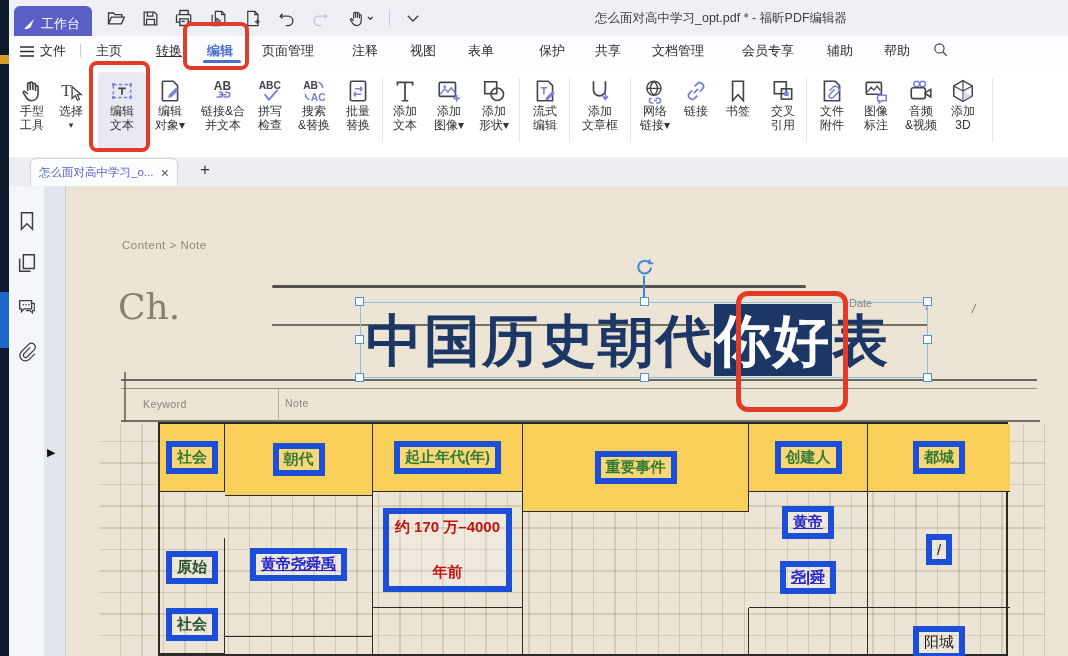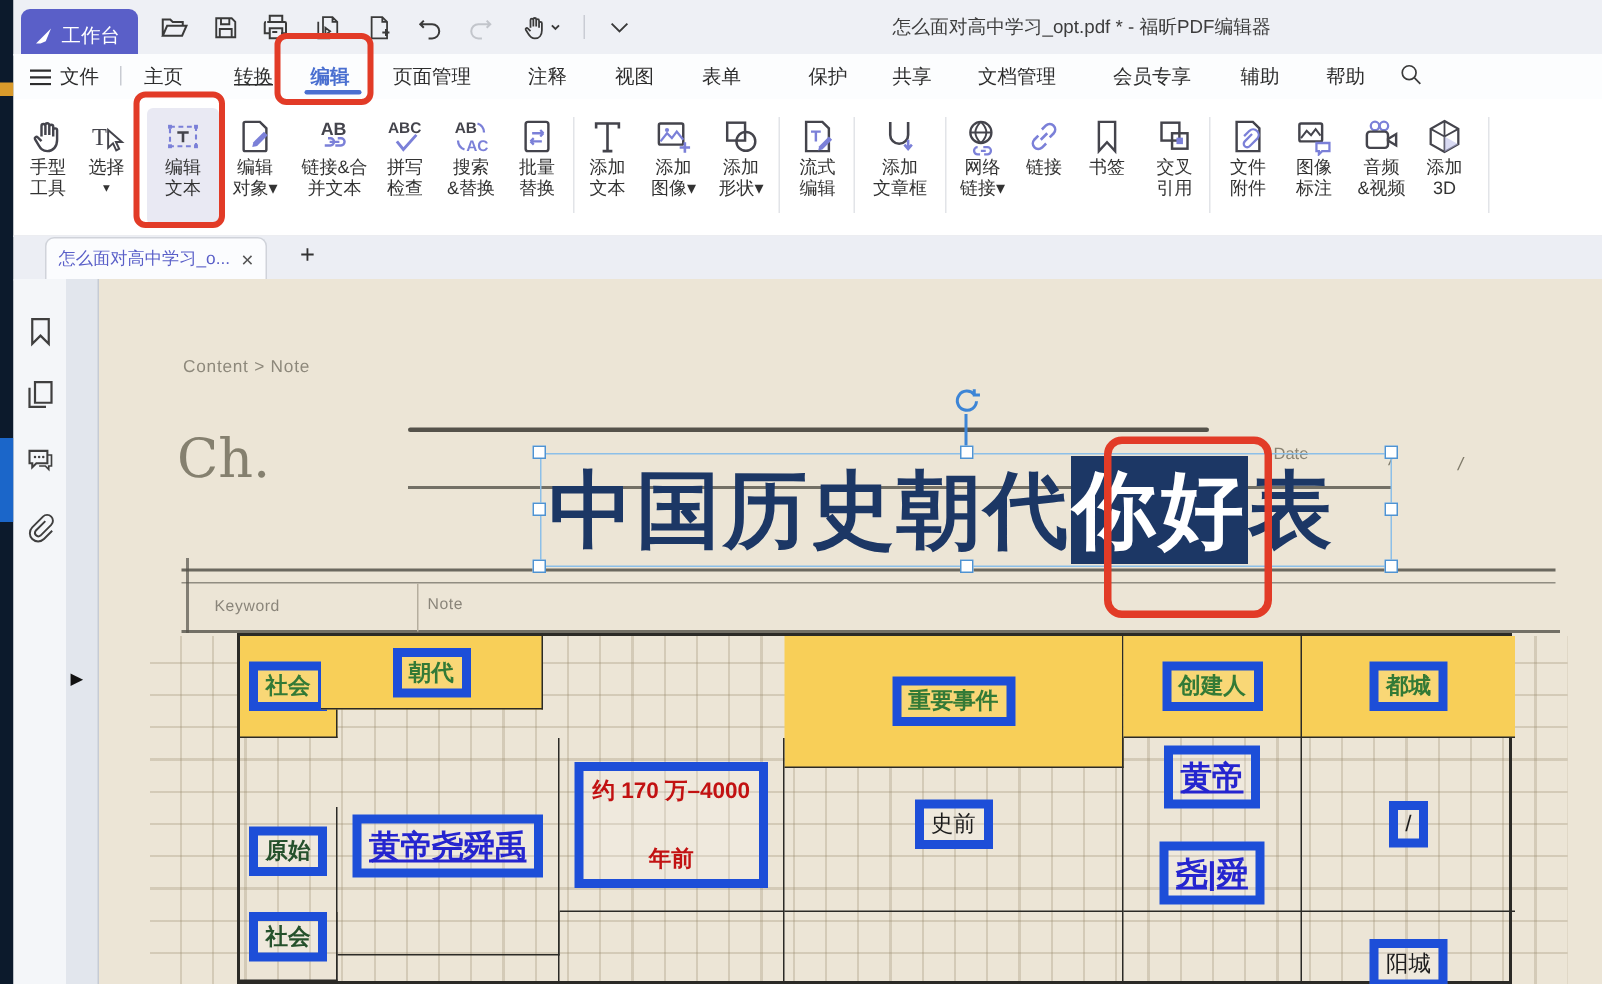--- a/index.html
+++ b/index.html
@@ -61,21 +61,21 @@
   
   .redbox{border:4px solid #e23b27;border-radius:8px;box-sizing:border-box;}
   
   .dtable{left:158px;top:422px;width:850px;height:234px;border:2px solid #2b2a26;box-sizing:border-box;}
   .cell{position:absolute;box-sizing:border-box;border-right:1.6px solid #2b2a26;border-bottom:1.6px solid #2b2a26;display:flex;align-items:center;justify-content:center;flex-direction:column;}
   .cell.last{border-right:none;}
   .th{background:#f8cf58;}
   .tframe{border:6px solid #1d4ed8;background:rgba(255,255,255,.18);padding:1px 5px;white-space:nowrap;}
   .green-h{color:#337a36;font-size:15px;font-weight:bold;}
   .green-d{color:#25512c;font-size:15px;font-weight:bold;}
-  .blue-link{color:#2525cf;font-size:21px;font-weight:bold;text-decoration:underline;}
+  .blue-link{color:#2525cf;font-size:15px;font-weight:bold;text-decoration:underline;}
   .red-val{color:#c21212;font-size:15px;font-weight:bold;text-align:center;}
   .black-val{color:#1c1c1c;font-size:15px;}
   svg{display:block;}
 </style>
 </head>
 <body>
 
 <div class="abs edge-strip">
   <div class="abs edge-yellow"></div>
   <div class="abs edge-blue"></div>
@@ -454,22 +454,25 @@
 <div class="abs handle" style="left:923px;top:335px;"></div>
 <div class="abs handle" style="left:355px;top:373px;"></div>
 <div class="abs handle" style="left:640px;top:373px;"></div>
 <div class="abs handle" style="left:923px;top:373px;"></div>
 
 <div class="abs dtable">
 
   <div class="cell th" style="left:0;top:0;width:65px;height:68px;">
       <span class="tframe green-h">社会</span>
     </div>
-  <div class="cell th" style="left:54px;top:0;width:148px;height:49px;">
+  <div class="cell th" style="left:65px;top:0;width:148px;height:72px;">
       <span class="tframe green-h">朝代</span>
+    </div>
+  <div class="cell th" style="left:213px;top:0;width:150px;height:68px;">
+      <span class="tframe green-h">起止年代(年)</span>
     </div>
   <div class="cell th" style="left:363px;top:0;width:226px;height:88px;">
       <span class="tframe green-h">重要事件</span>
     </div>
   <div class="cell th" style="left:589px;top:0;width:119px;height:68px;">
       <span class="tframe green-h">创建人</span>
     </div>
   <div class="cell th last" style="left:708px;top:0;width:142px;height:68px;text-align:right;">
       <span class="tframe green-h">都城</span>
     </div>
@@ -480,23 +483,20 @@
   </div>
   <div class="cell" style="left:65px;top:68px;width:148px;height:145px;">
     <span class="tframe blue-link">黄帝尧舜禹</span>
   </div>
   <div class="cell" style="left:213px;top:68px;width:150px;height:116px;">
     <span class="tframe red-val" style="display:flex;flex-direction:column;gap:26px;padding:4px 6px;">
         <span>约 170 万–4000</span>
         <span>年前</span>
       </span>
   </div>
-  <div class="cell" style="left:363px;top:68px;width:226px;height:116px;">
-    <span class="tframe black-val">史前</span>
-  </div>
   <div class="cell" style="left:589px;top:68px;width:119px;height:116px;justify-content:center;gap:22px;">
     <span class="tframe blue-link">黄帝</span>
     <span class="tframe blue-link">尧|舜</span>
   </div>
   <div class="cell last" style="left:708px;top:68px;width:142px;height:116px;">
     <span class="tframe black-val">/</span>
   </div>
 
   <div class="cell" style="left:0;top:184px;width:65px;height:50px;border-bottom:none;"></div>
   <div class="cell" style="left:65px;top:184px;width:148px;height:50px;border-bottom:none;"></div>

